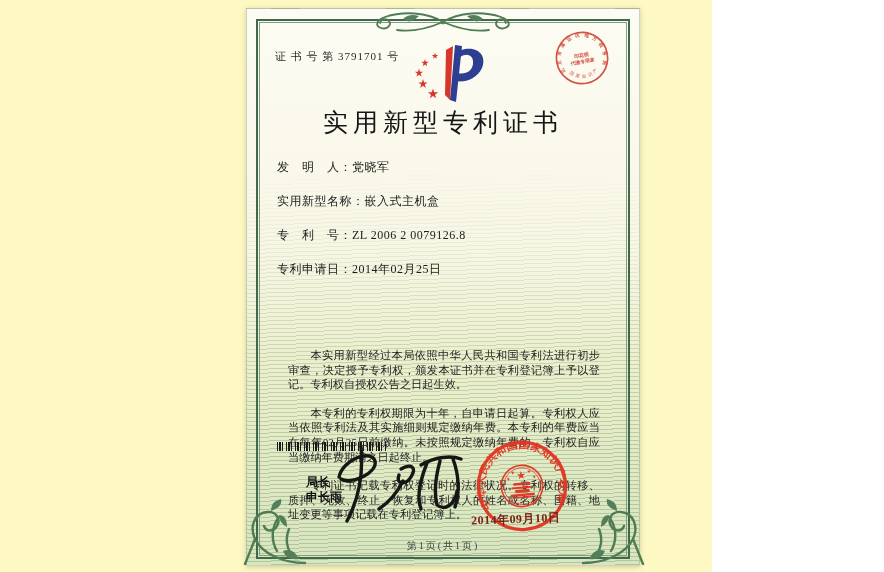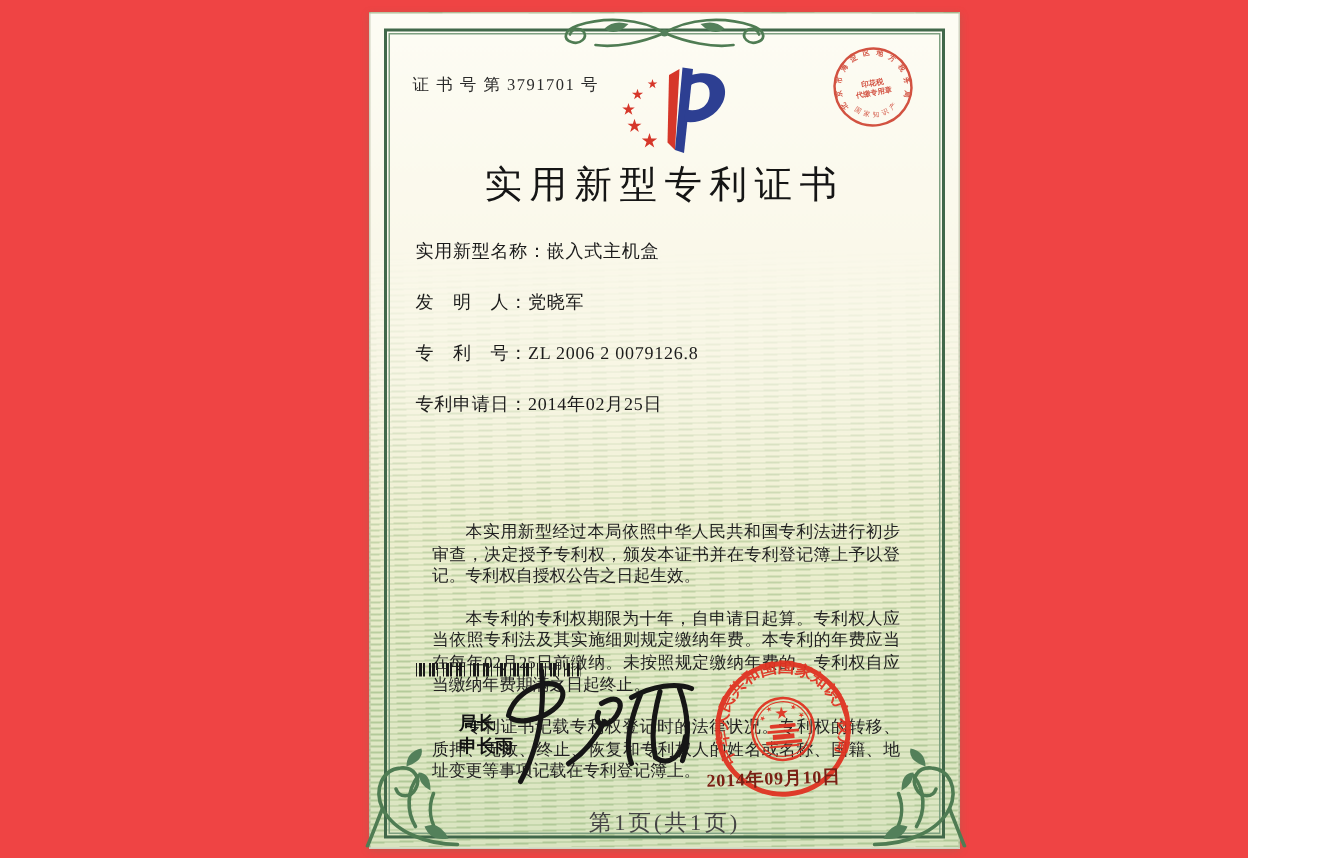--- a/index.html
+++ b/index.html
@@ -1,16 +1,16 @@
 <!DOCTYPE html>
 <html><head>
 <meta charset="utf-8">
 <style>
   html,body{margin:0;padding:0;background:#ffffff;}
-  .stage{position:relative;width:832px;height:572px;background:#ef4444;overflow:hidden;
+  .stage{position:relative;width:712px;height:572px;background:#fef9c3;overflow:hidden;
          font-family:"Liberation Serif","DejaVu Serif",serif;}
   .certificate{position:absolute;left:246px;top:8px;width:392px;height:556px;
     border:1px solid rgba(150,160,130,0.45);
     box-shadow:0 1px 5px rgba(110,120,90,0.35);
     background-image:
       linear-gradient(180deg,#fdfcf4 0%,#faf8ea 28%,rgba(250,248,234,0.65) 45%,rgba(244,242,214,0.25) 62%,rgba(240,240,210,0) 80%),
       repeating-linear-gradient(178deg,rgba(134,172,110,0.5) 0px,rgba(134,172,110,0.5) 1px,rgba(134,172,110,0) 1px,rgba(134,172,110,0) 4px),
       linear-gradient(180deg,#fbf9ec 0%,#f3f1d8 40%,#e7ecca 70%,#d9e4c0 100%);
   }
   .frame{position:absolute;left:9px;right:9px;top:10px;bottom:6px;border:2px solid #41684a;pointer-events:none;}
@@ -26,21 +26,21 @@
   .paragraphs{position:absolute;left:27px;top:325px;width:340px;font-size:11.2px;line-height:14.6px;
               color:#222;text-align:justify;}
   .paragraphs p{margin:14px;text-indent:2em;}
   .barcode{position:absolute;left:30px;top:433px;width:110px;height:9px;
     background:repeating-linear-gradient(90deg,#1a1a1a 0 1px,transparent 1px 2px,#1a1a1a 2px 4px,transparent 4px 5px,#1a1a1a 5px 6px,transparent 6px 9px);}
   .director{position:absolute;left:33px;top:466px;font-size:12px;font-weight:bold;color:#111;line-height:15px;margin-left:26px;}
   .signature{position:absolute;left:76px;top:432px;width:148px;height:84px;z-index:2;}
   .seal{position:absolute;left:227px;top:429px;width:96px;height:96px;transform:rotate(-5deg);opacity:.95;z-index:1;}
   .seal-date{position:absolute;left:224px;top:502px;font-size:12px;font-weight:bold;color:#7a2015;
              letter-spacing:.5px;z-index:3;transform:rotate(-2deg);white-space:nowrap;}
-  .page-footer{position:absolute;left:0;right:0;top:530px;text-align:center;font-size:15px;
+  .page-footer{position:absolute;left:0;right:0;top:530px;text-align:center;font-size:10px;
                letter-spacing:2px;color:#444;}
   .orn-top{position:absolute;left:114px;top:0px;width:164px;height:26px;}
   .orn-bl{position:absolute;left:-4px;top:478px;width:64px;height:78px;}
   .orn-br{position:absolute;right:-6px;top:478px;width:64px;height:78px;transform:scaleX(-1);}
   svg text{font-family:"Liberation Serif","DejaVu Serif",serif;}
 </style>
 </head>
 <body>
 
 <svg width="0" height="0" style="position:absolute" aria-hidden="true">
@@ -119,24 +119,24 @@
         <textPath href="#taxBot" textLength="46" lengthAdjust="spacing">国家知识产权局</textPath>
       </text>
       <text x="0" y="-1" text-anchor="middle" font-size="5.2" font-weight="bold" fill="#cf4433">印花税</text>
       <text x="0" y="5.5" text-anchor="middle" font-size="5" font-weight="bold" fill="#cf4433">代缴专用章</text>
     </svg>
 
     <h1 class="title">实用新型专利证书</h1>
 
     <div class="fields">
       <div class="field-row">
+        <span class="f-label">发　明　人：</span><span class="f-value">党晓军</span>
+      </div>
+      <div class="field-row">
         <span class="f-label">实用新型名称：</span><span class="f-value">嵌入式主机盒</span>
-      </div>
-      <div class="field-row">
-        <span class="f-label">发　明　人：</span><span class="f-value">党晓军</span>
       </div>
       <div class="field-row">
         <span class="f-label">专　利　号：</span><span class="f-value">ZL 2006 2 0079126.8</span>
       </div>
       <div class="field-row">
         <span class="f-label">专利申请日：</span><span class="f-value">2014年02月25日</span>
       </div>
     </div>
 
     <div class="paragraphs">

